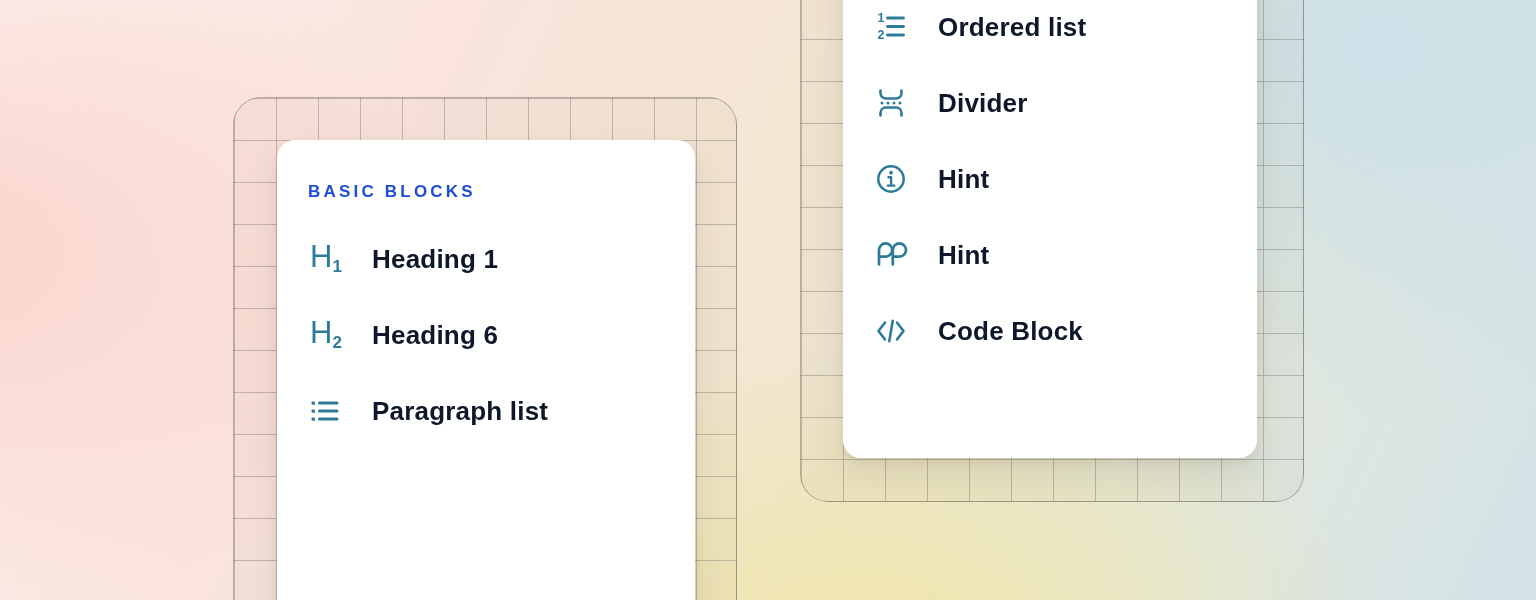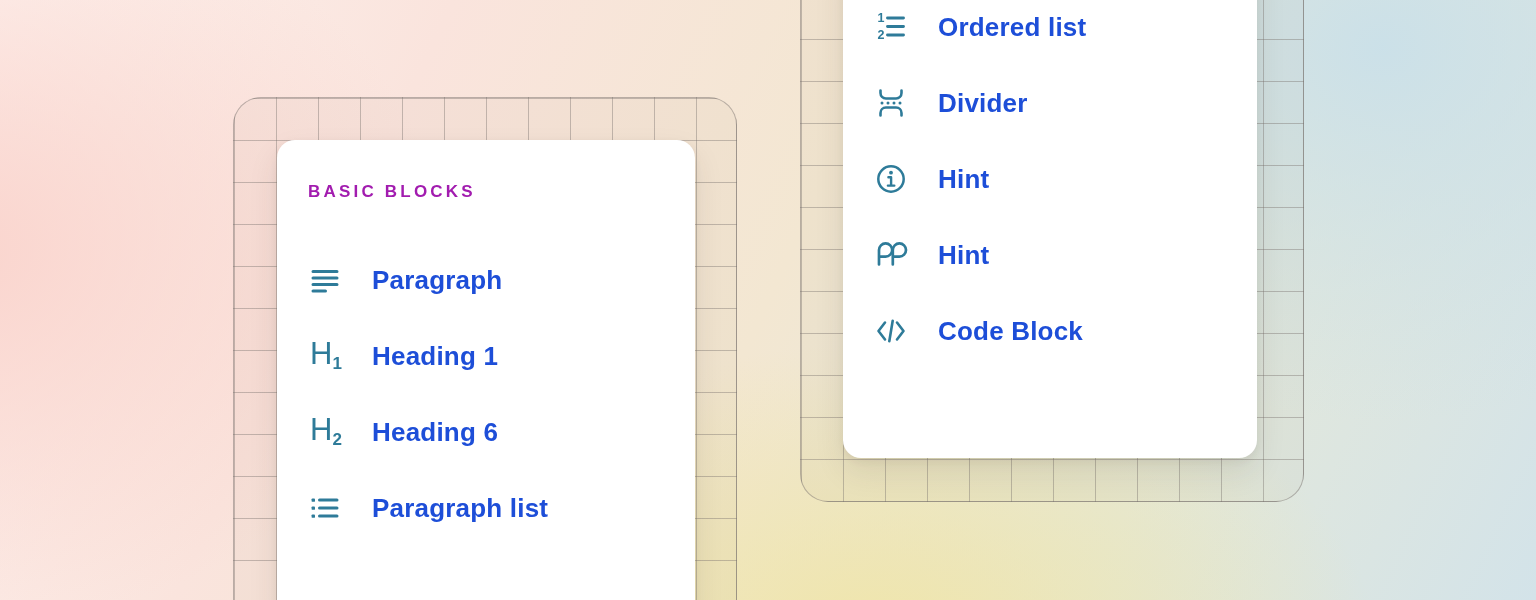--- a/index.html
+++ b/index.html
@@ -35,43 +35,43 @@
     box-shadow:0 14px 30px rgba(60,45,40,.10), 0 3px 8px rgba(60,45,40,.06);
     box-sizing:border-box;
   }
   .card.left { left:277px; top:140px; width:418px; height:500px; padding:43px 0 0 31px; }
   .card.right{ left:843px; top:-50px; width:414px; height:508px; padding:39px 0 0 31px; }
 
   .section-title{
     font-size:17px;
     font-weight:700;
     letter-spacing:3.2px;
-    color:#a21caf;
+    color:#1d4ed8;
     line-height:17px;
-    margin-bottom:42px;
+    margin-bottom:21px;
   }
 
   .menu-item{
     height:76px;
     display:flex;
     align-items:center;
     cursor:pointer;
   }
   .icon-box{
     width:34px;height:34px;
     flex:0 0 34px;
     margin-right:30px;
     display:flex;align-items:center;justify-content:center;
     position:relative;
   }
   .icon-box svg{display:block;}
   .menu-label{
     font-size:26px;
     font-weight:700;
-    color:#1d4ed8;
+    color:#0f172a;
     letter-spacing:.2px;
     white-space:nowrap;
   }
 
   
   .hglyph{
     color:#2e7b99;
     font-size:31px;
     font-weight:500;
     line-height:34px;
@@ -92,28 +92,20 @@
 </style>
 </head>
 <body>
 
 <div class="grid-panel left"></div>
 <div class="grid-panel right"></div>
 
 <div class="card left">
   <div class="section-title">BASIC BLOCKS</div>
 
-  <div class="menu-item">
-    <span class="icon-box">
-      <svg width="34" height="34" viewBox="0 0 34 34">
-        <path class="stroke" stroke-width="3" d="M5 8.5h24M5 15h24M5 21.5h24M5 28h12.5"></path>
-      </svg>
-    </span>
-    <span class="menu-label">Paragraph</span>
-  </div>
 
   <div class="menu-item">
     <span class="icon-box">
       <span class="hglyph"><span>H</span><span class="sub">1</span></span>
     </span>
     <span class="menu-label">Heading 1</span>
   </div>
 
   <div class="menu-item">
     <span class="icon-box">

